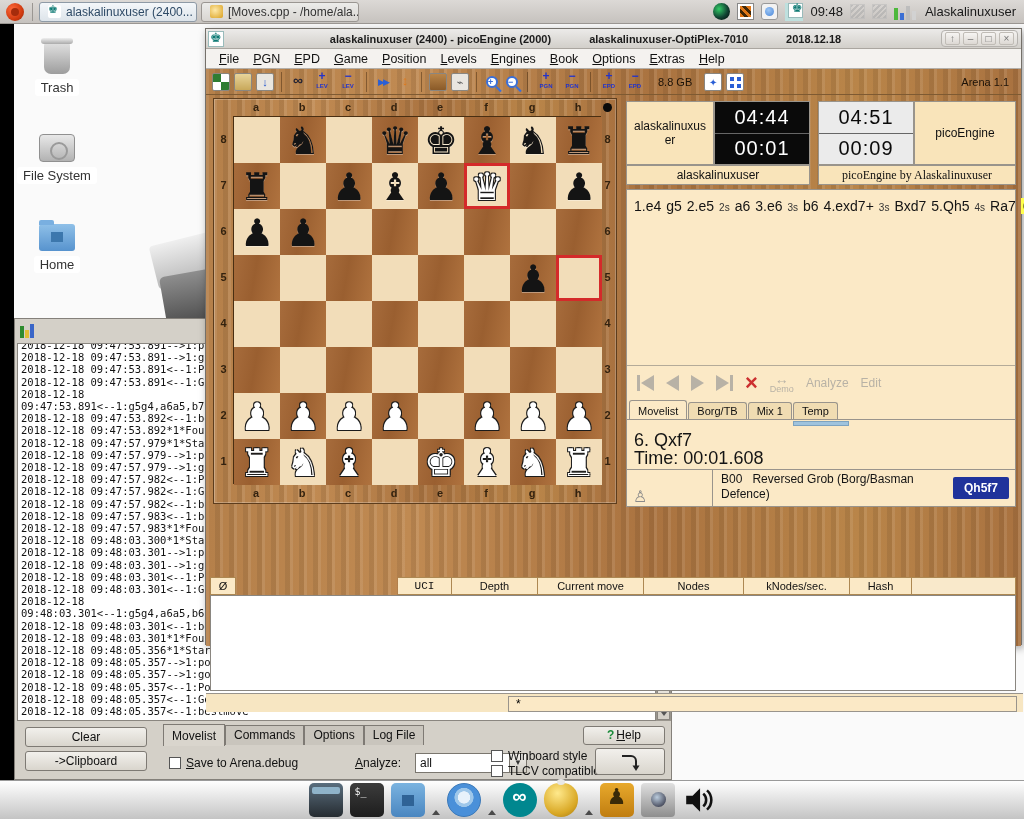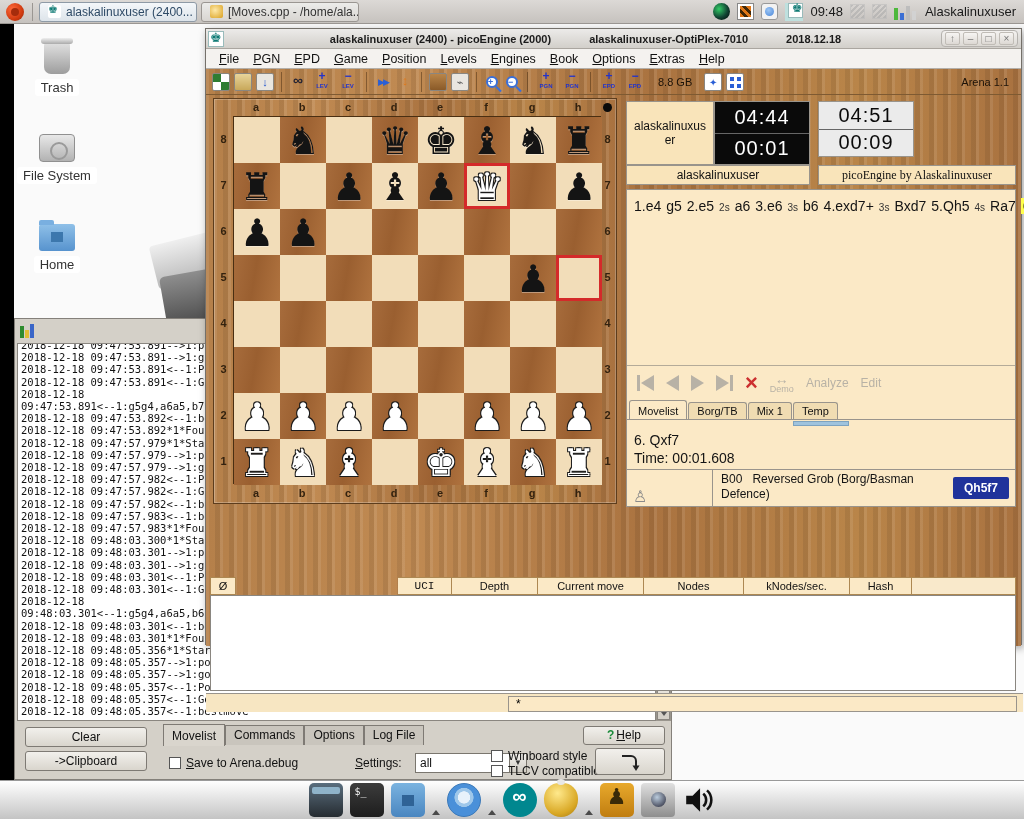--- a/index.html
+++ b/index.html
@@ -187,21 +187,21 @@
   .pdemo { text-align:center; color:#b8b2a6; font-size:9px; line-height:8px; }
   .pdemo .ar { font-size:14px; line-height:12px; }
   .pgray { color:#b8b2a6; font-size:12px; }
 
   .rtabs { position:absolute; left:0; top:208px; width:388px; height:22px; display:flex; align-items:flex-end; padding-left:2px; }
   .rtab { border:1px solid #99948c; border-bottom:none; border-radius:3px 3px 0 0; background:#f0dcb2; padding:2px 8px 3px; font-size:11px; color:#111; margin-right:1px; }
   .rtab.active { background:#fbe9c6; padding-top:4px; }
   .rtab-line { position:absolute; left:0; top:229px; width:388px; height:1px; background:#99948c; }
   .splitter { position:absolute; left:166px; top:231px; width:56px; height:5px; background:#9fc3dd; border:1px solid #7da3c0; }
 
-  .inforow { position:absolute; left:0; top:238px; width:388px; height:42px; border-bottom:1px solid #99948c; padding:3px 7px; font-size:14px; color:#141414; line-height:18px; }
+  .inforow { position:absolute; left:0; top:238px; width:388px; height:42px; border-bottom:1px solid #99948c; padding:3px 7px; font-size:18px; color:#141414; line-height:18px; }
   .openrow { position:absolute; left:0; top:280px; width:388px; height:36px; }
   .open-pawncell { position:absolute; left:0; top:0; width:86px; height:36px; border-right:1px solid #99948c; }
   .pawn-glyph { position:absolute; left:6px; bottom:0px; font-size:16px; color:#8a8a8a; font-family:"DejaVu Sans",sans-serif; }
   .open-text { position:absolute; left:94px; top:2px; width:230px; font-size:12px; color:#141414; line-height:15px; }
   .open-badge { position:absolute; right:6px; top:7px; width:56px; height:22px; background:#20339b; color:#fff; font-weight:bold; font-size:12px; text-align:center; line-height:22px; border-radius:2px; }
 
   
   .etable { position:absolute; left:4px; top:482px; height:18px; display:flex; }
   .ecell { height:18px; border:1px solid #ad8852; border-left:none; background:#fbe9c6; font-size:11px; color:#111; text-align:center; line-height:16px; overflow:hidden; }
   .ecell:first-child { border-left:1px solid #ad8852; }
@@ -304,21 +304,21 @@
     <div class="log-tabs">
       <span class="ltab active">Movelist</span>
       <span class="ltab">Commands</span>
       <span class="ltab">Options</span>
       <span class="ltab">Log File</span>
     </div>
     <div class="log-save">
       <span class="checkbox"></span><span class="ul-first">Save to Arena.debug</span>
     </div>
     <div class="log-logging">
-      <span class="ul-first">Settings:</span>
+      <span class="ul-first">Analyze:</span>
     </div>
     <div class="combo">
       <span class="val">all</span>
       <span class="dd">▼</span>
     </div>
     <div class="log-winboard">
       <span class="checkbox"></span><span>Winboard style</span>
     </div>
     <div class="log-tlcv">
       <span class="checkbox"></span><span>TLCV compatible</span>
@@ -576,24 +576,25 @@
           </div>
         </div>
       <span class="move-dot"></span>
     </div>
 
     <div class="cell clk-name" style="left:420px; top:6px; width:88px; height:64px;">alaskalinuxuser</div>
     <div class="cell clk-time clk-black" style="left:508px; top:6px; width:96px; height:64px;">
       <span>04:44</span>
       <span>00:01</span>
     </div>
-    <div class="cell clk-time clk-white" style="left:612px; top:6px; width:96px; height:56px;">
+    <div class="cell clk-time clk-white" style="left:612px; top:6px; width:96px; height:64px;">
       <span>04:51</span>
       <span>00:09</span>
     </div>
+    <div class="cell clk-name" style="left:708px; top:6px; width:102px; height:64px;">picoEngine</div>
     <div class="cell clk-foot" style="left:420px; top:70px; width:184px; height:20px;">alaskalinuxuser</div>
     <div class="cell clk-foot" style="left:612px; top:70px; width:198px; height:20px;font-family:Liberation Serif, serif;">picoEngine by Alaskalinuxuser</div>
 
     <div class="panel" style="left:420px; top:94px; width:390px; height:318px;">
       <div class="movelist">
         <span class="tok">1.e4</span><span class="tok">g5</span><span class="tok">2.e5</span><span class="tok small">2s</span><span class="tok">a6</span><span class="tok">3.e6</span><span class="tok small">3s</span><span class="tok">b6</span><span class="tok">4.exd7+</span><span class="tok small">3s</span><span class="tok">Bxd7</span><span class="tok">5.Qh5</span><span class="tok small">4s</span><span class="tok">Ra7</span><span class="tok hl">6.Qxf7+</span>
       </div>
       <div class="playrow">
         <span class="pgroup">
             <span class="pbar"></span>

